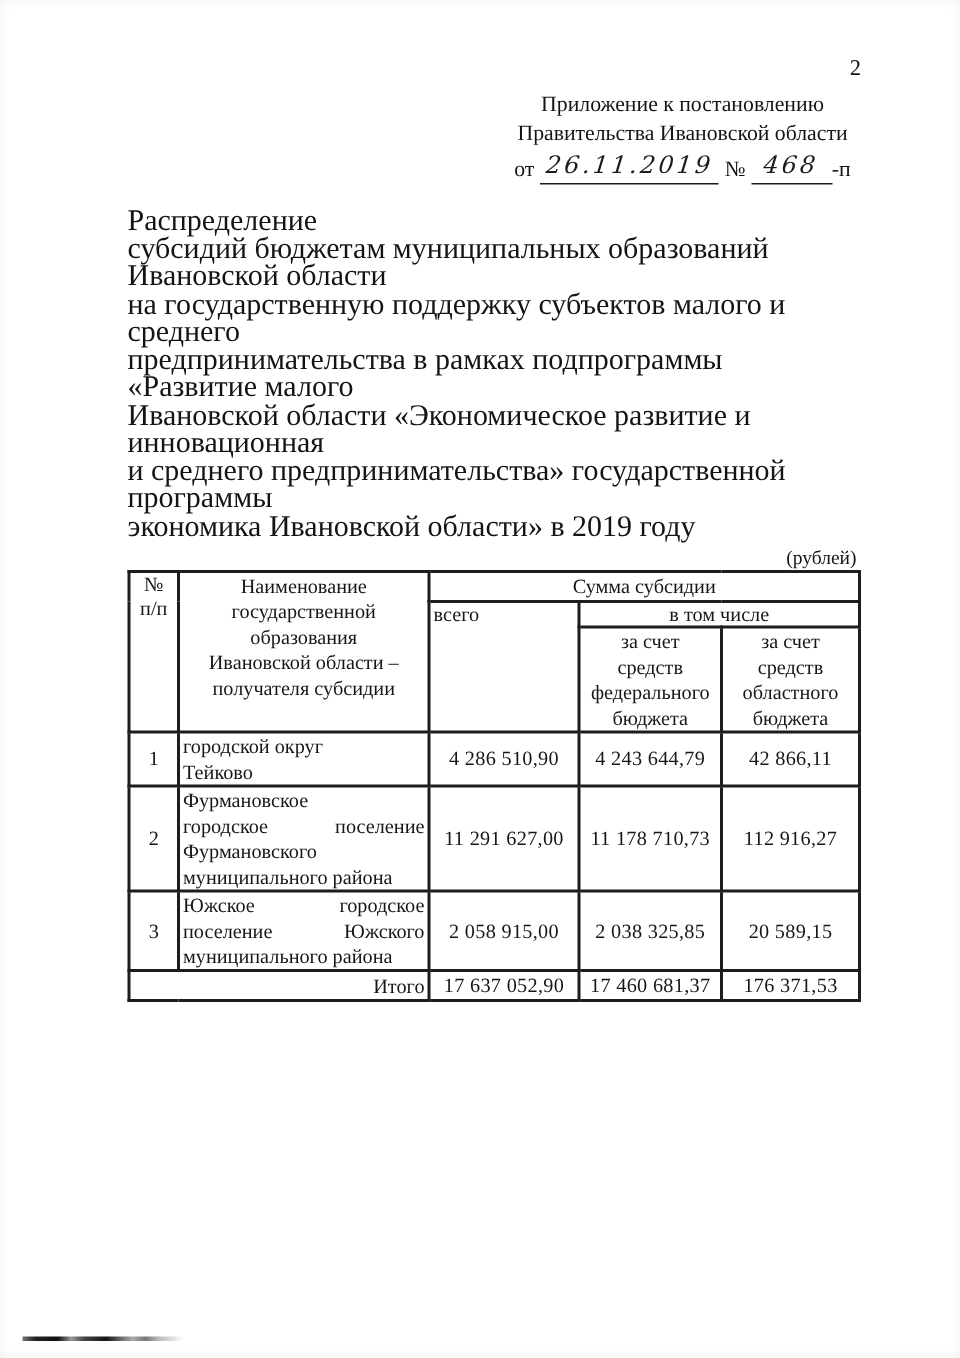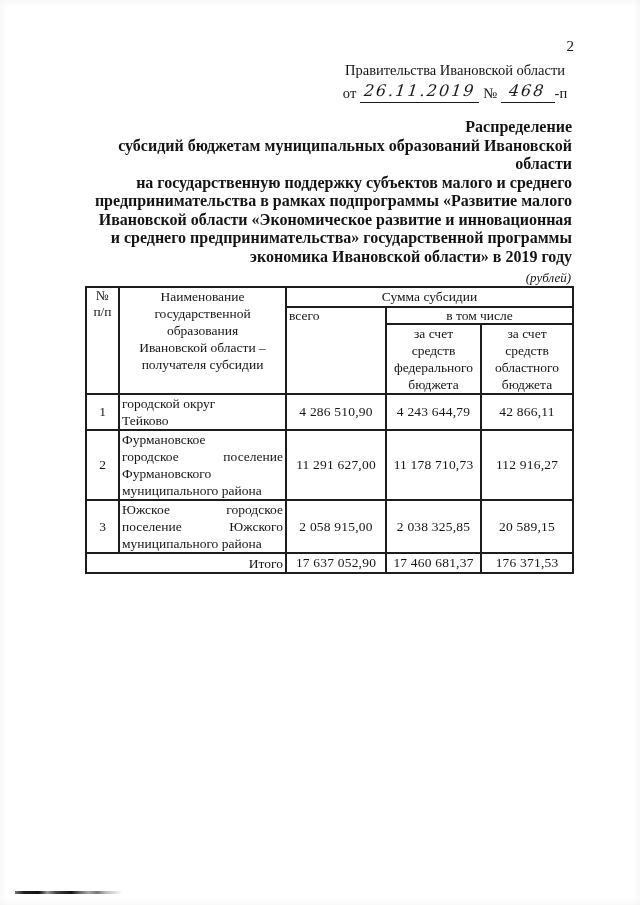--- a/index.html
+++ b/index.html
@@ -45,34 +45,33 @@
     border-bottom:1.5px solid #1a1a1a;
     text-align:center;
     vertical-align:bottom;
     padding:0 4px 1px 4px;
   }
   .uline-date{min-width:104px;}
   .uline-num{min-width:46px;}
   .doc-title{
     margin:15px 0 0 85px;
     width:487px;
-    text-align:right;
-    font-weight:bold;
-    font-size:16px;
+    text-align:left;
+    font-weight:normal;
+    font-size:20px;
     line-height:18.5px;
   }
   .units{
     margin:5px 0 1px 85px;
     width:487px;
     text-align:right;
     font-size:13px;
     line-height:14px;
     padding-right:1px;
     box-sizing:border-box;
-    font-style:italic;
   }
   table.subsidy{
     margin-left:85px;
     width:487px;
     border-collapse:collapse;
     table-layout:fixed;
     font-size:13.5px;
     color:#161616;
   }
   table.subsidy th, table.subsidy td{
@@ -108,20 +107,21 @@
       #777 0%, #222 8%, #111 22%, #999 30%, #444 38%, #151515 52%,
       #666 60%, #aaa 68%, #777 76%, #bbb 84%, #ddd 92%, rgba(255,255,255,0) 100%);
   }
 </style>
 </head>
 <body>
 
 <div class="page-num">2</div>
 
 <div class="appendix">
+  <div>Приложение к постановлению</div>
   <div>Правительства Ивановской области</div>
   <div class="appendix-ref">
     <span>от</span>
     <span class="uline uline-date"><span class="hw">26.11.2019</span></span>
     <span>№</span>
     <span class="uline uline-num"><span class="hw">468</span></span><span>-п</span>
   </div>
 </div>
 
 <div class="doc-title">

